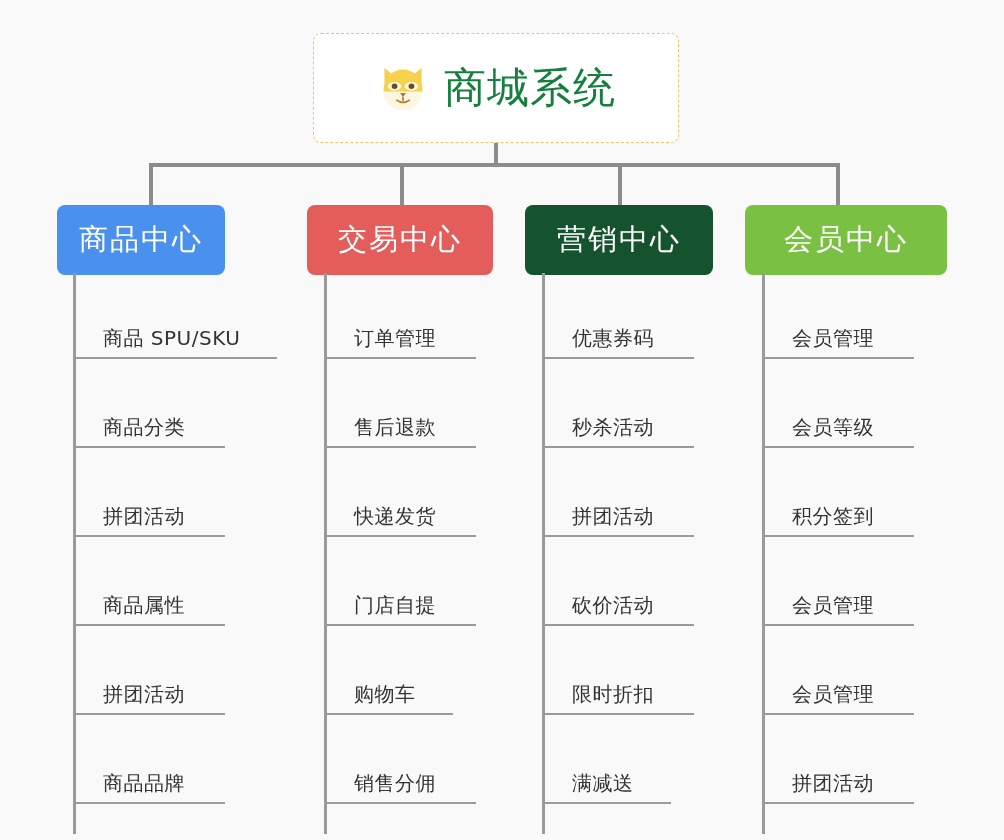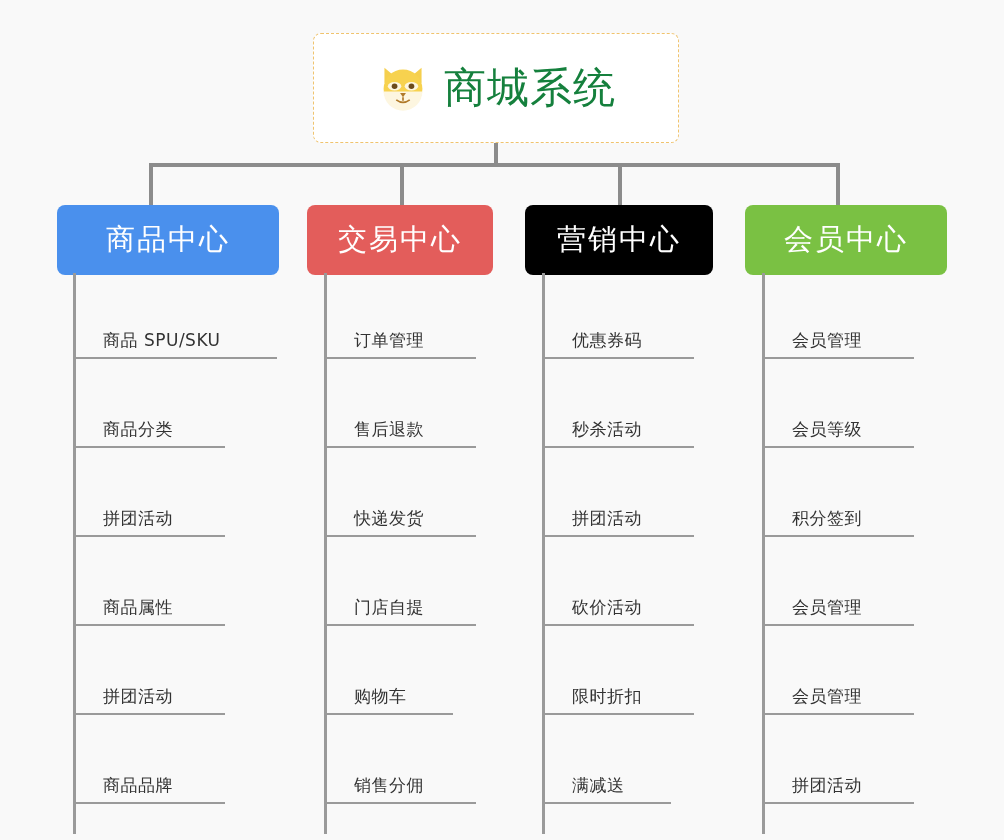--- a/index.html
+++ b/index.html
@@ -84,21 +84,21 @@
     background: #9a9a9a;
   }
   .leaf {
     position: relative;
     height: 89px;
   }
   .leaf-label {
     position: absolute;
     left: 30px;
     bottom: 10px;
-    font-size: 17px;
+    font-size: 20px;
     color: #333333;
     white-space: nowrap;
     letter-spacing: 0.5px;
   }
   .leaf-rule {
     position: absolute;
     left: 0;
     bottom: 3px;
     height: 2px;
     background: #9a9a9a;
@@ -126,27 +126,27 @@
     <span class="root-title">商城系统</span>
   </div>
 
   <div class="conn conn-v" style="left:494px; top:143px; width:4px; height:22px;"></div>
   <div class="conn conn-h" style="left:149px; top:163px; width:691px; height:4px;"></div>
   <div class="conn conn-v" style="left:149px; top:163px; width:4px; height:44px;"></div>
   <div class="conn conn-v" style="left:400px; top:163px; width:4px; height:44px;"></div>
   <div class="conn conn-v" style="left:618px; top:163px; width:4px; height:44px;"></div>
   <div class="conn conn-v" style="left:836px; top:163px; width:4px; height:44px;"></div>
 
-  <div class="cat-box" style="left:57px; top:205px; width:222px; background:#4a90ed;">
+  <div class="cat-box" style="left:57px; top:205px; width:168px; background:#4a90ed;">
     <span>商品中心</span>
   </div>
   <div class="cat-box" style="left:307px; top:205px; width:186px; background:#e35d5b;">
     <span>交易中心</span>
   </div>
-  <div class="cat-box" style="left:525px; top:205px; width:188px; background:#000000;align-items:center;">
+  <div class="cat-box" style="left:525px; top:205px; width:188px; background:#14532d;align-items:center;">
     <span>营销中心</span>
   </div>
   <div class="cat-box" style="left:745px; top:205px; width:202px; background:#7ac143;">
     <span>会员中心</span>
   </div>
 
   <div class="branch" style="left:73px;">
     <div class="branch-spine" style="height:561px;"></div>
     <div class="leaf">
       <span class="leaf-label">商品 SPU/SKU</span>

